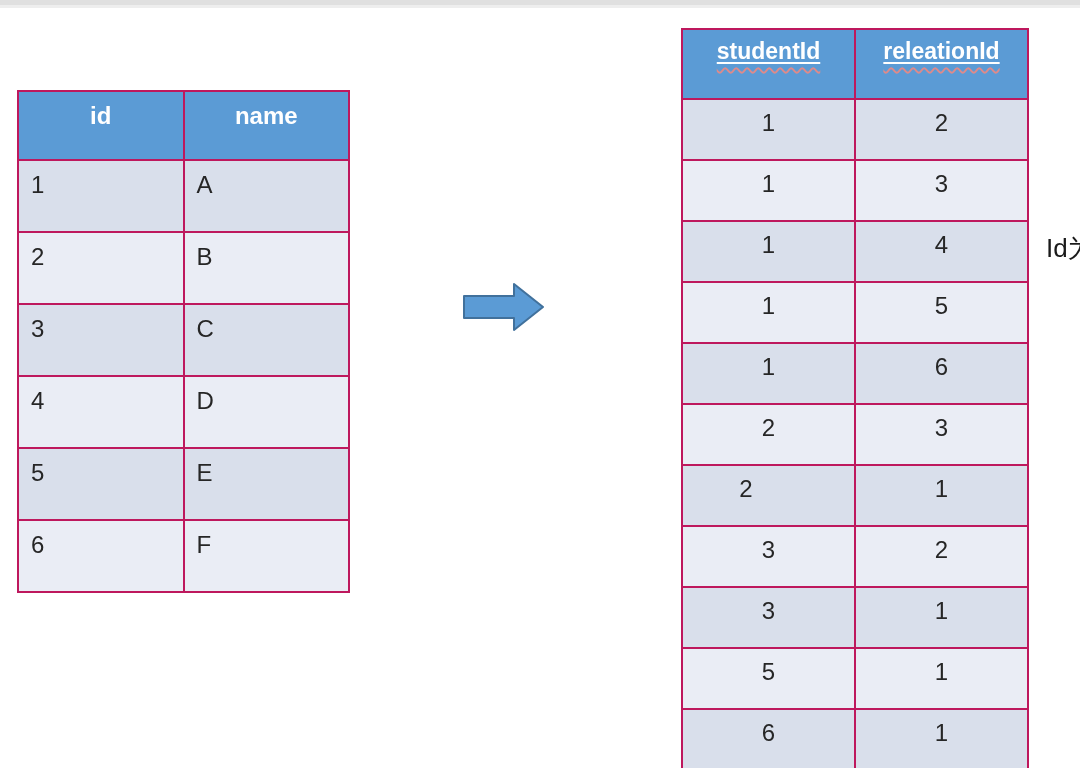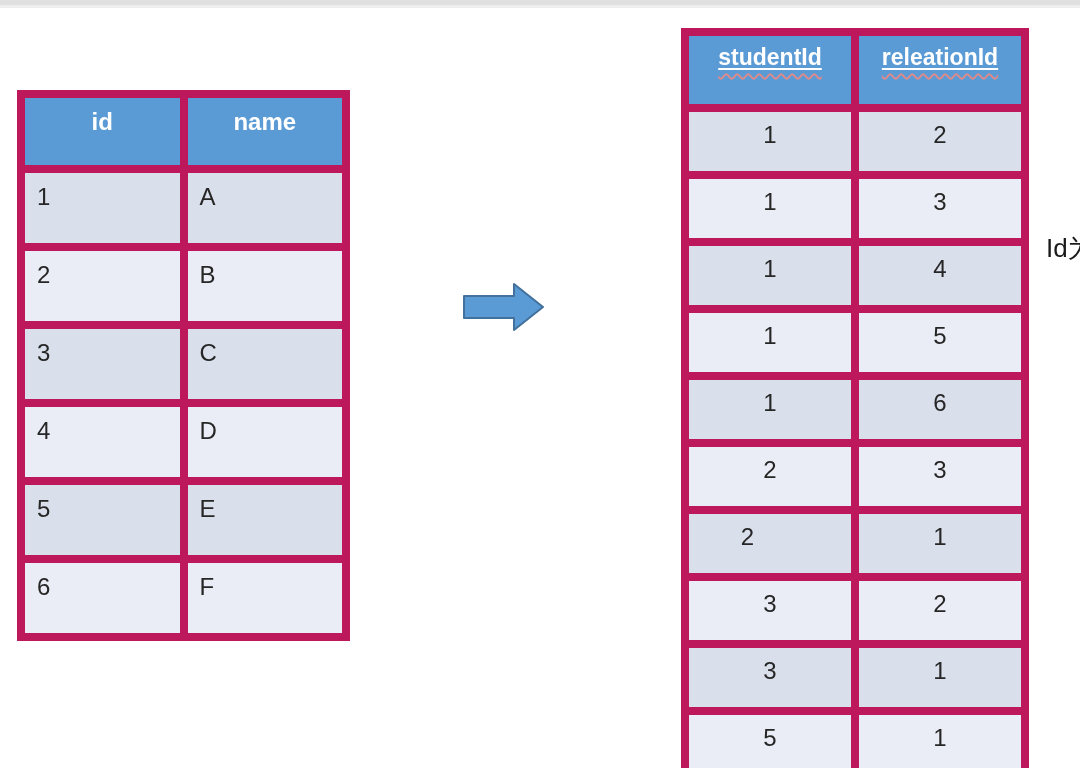--- a/index.html
+++ b/index.html
@@ -21,21 +21,21 @@
     height: 5px;
     background: var(--top-strip, #e0e0e0);
     border-bottom: 3px solid #eeeeee;
   }
   table.tbl {
     position: absolute;
     border-collapse: collapse;
     table-layout: fixed;
   }
   .tbl th, .tbl td {
-    border: 8px solid #be185d;
+    border: 2px solid #be185d;
     overflow: hidden;
   }
   .tbl th {
     background: var(--header-bg, #5b9bd5);
     color: var(--header-text, #ffffff);
     font-weight: bold;
     text-align: center;
     vertical-align: top;
   }
   .tbl td {

